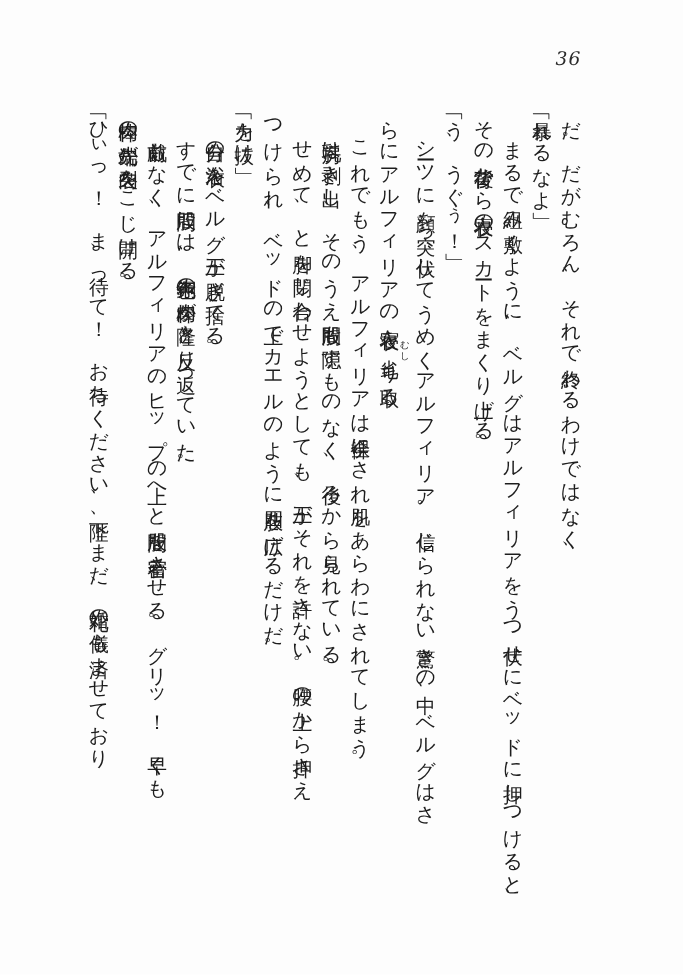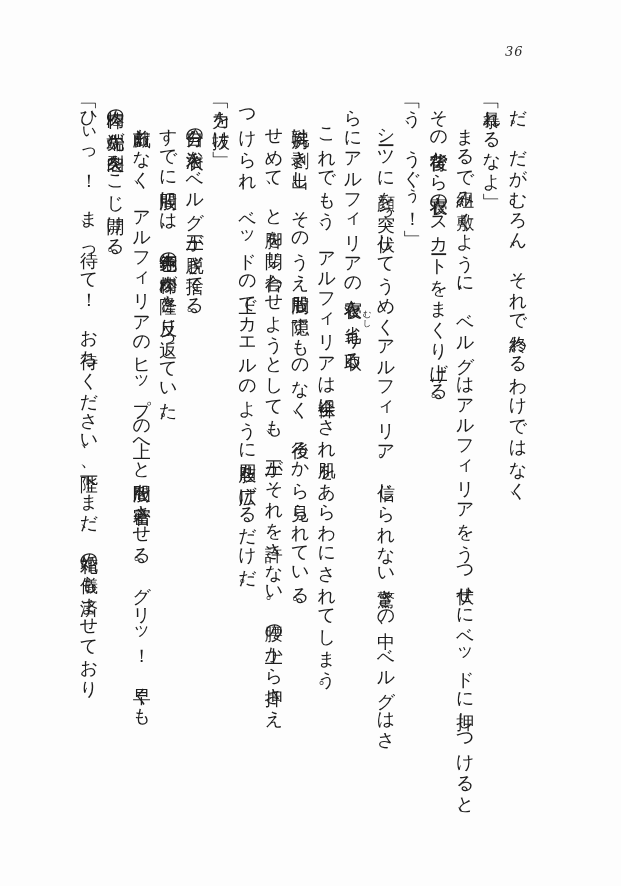--- a/index.html
+++ b/index.html
@@ -15,21 +15,21 @@
   .page {
     position: relative;
     width: 621px;
     height: 886px;
     background: #fdfdfd;
   }
   .page-number {
     position: absolute;
     top: 44px;
     left: 505px;
-    font-size: 13px;
+    font-size: 17px;
     font-style: italic;
     letter-spacing: 1px;
     color: #2a2a2a;
     text-align: right;
   }
   .text-block {
     position: absolute;
     top: 97px;
     right: 90px;
     height: 716px;

